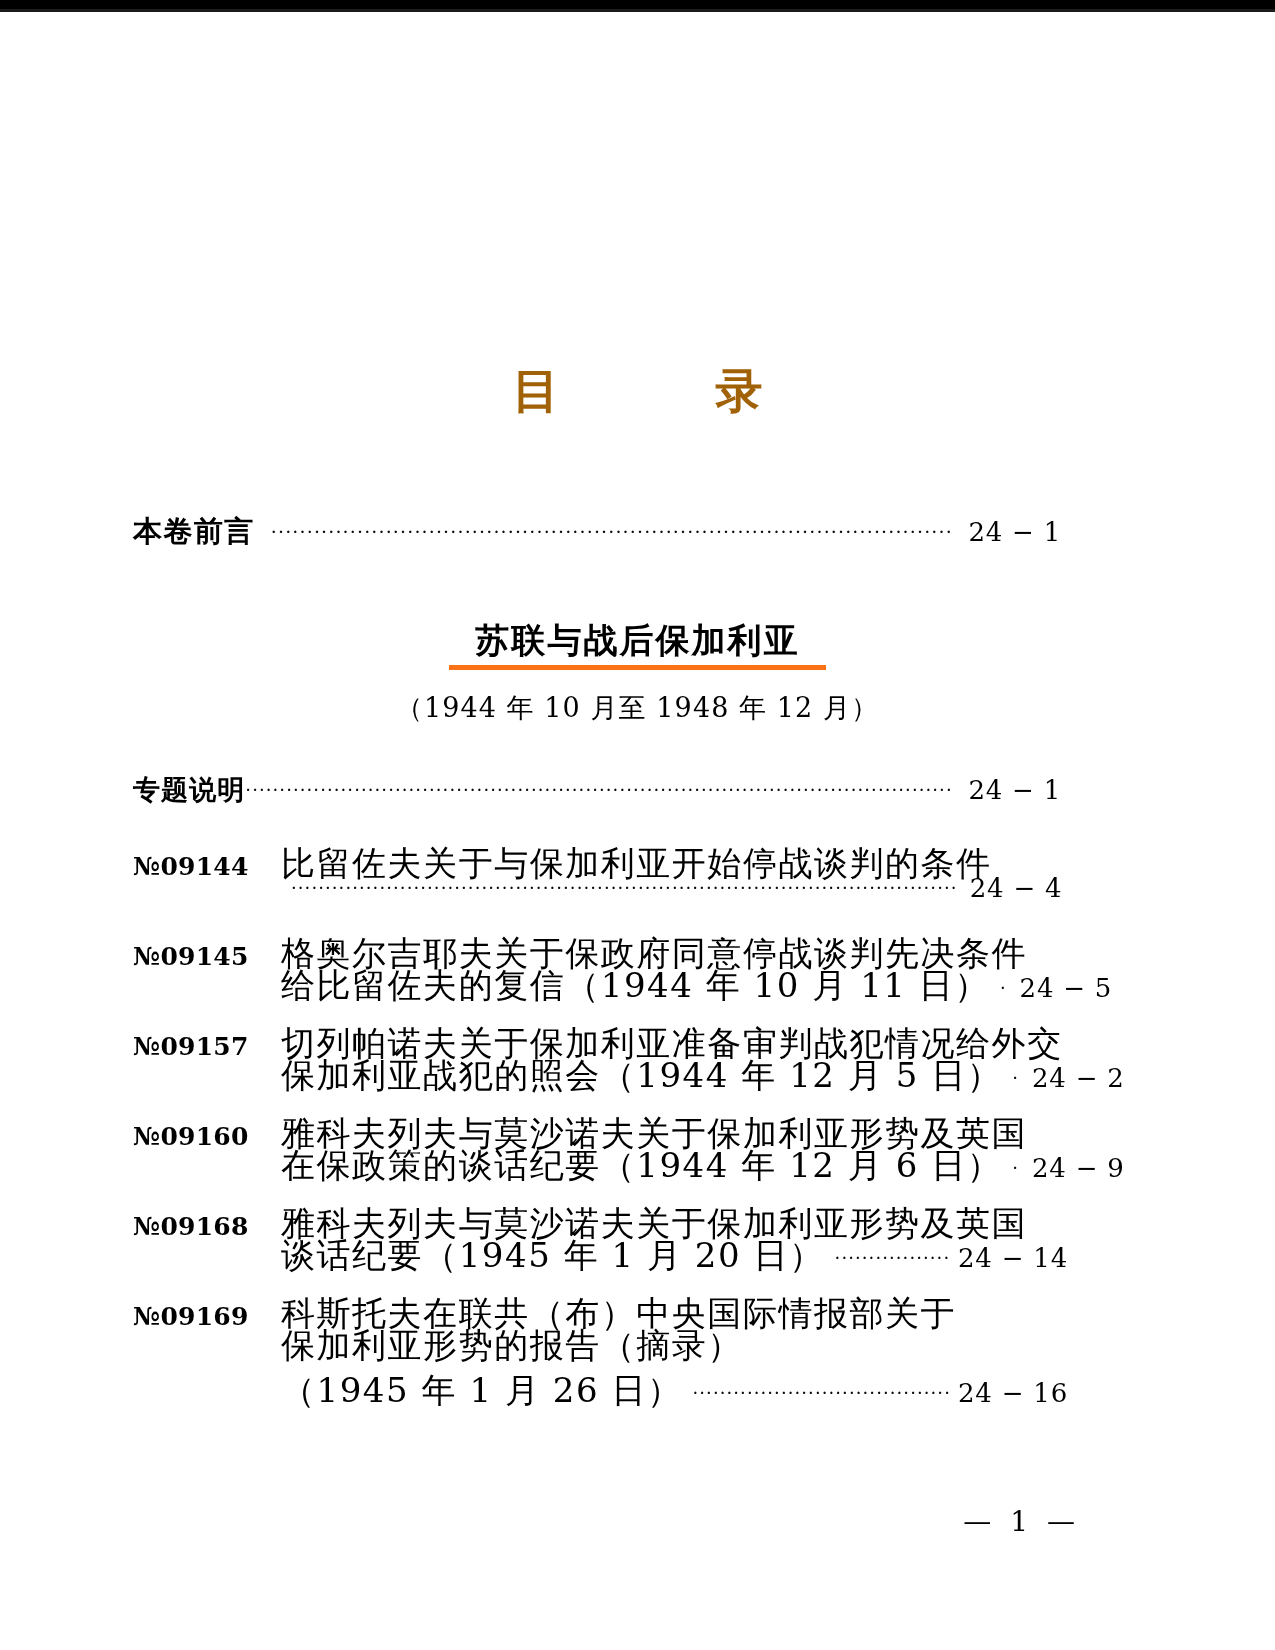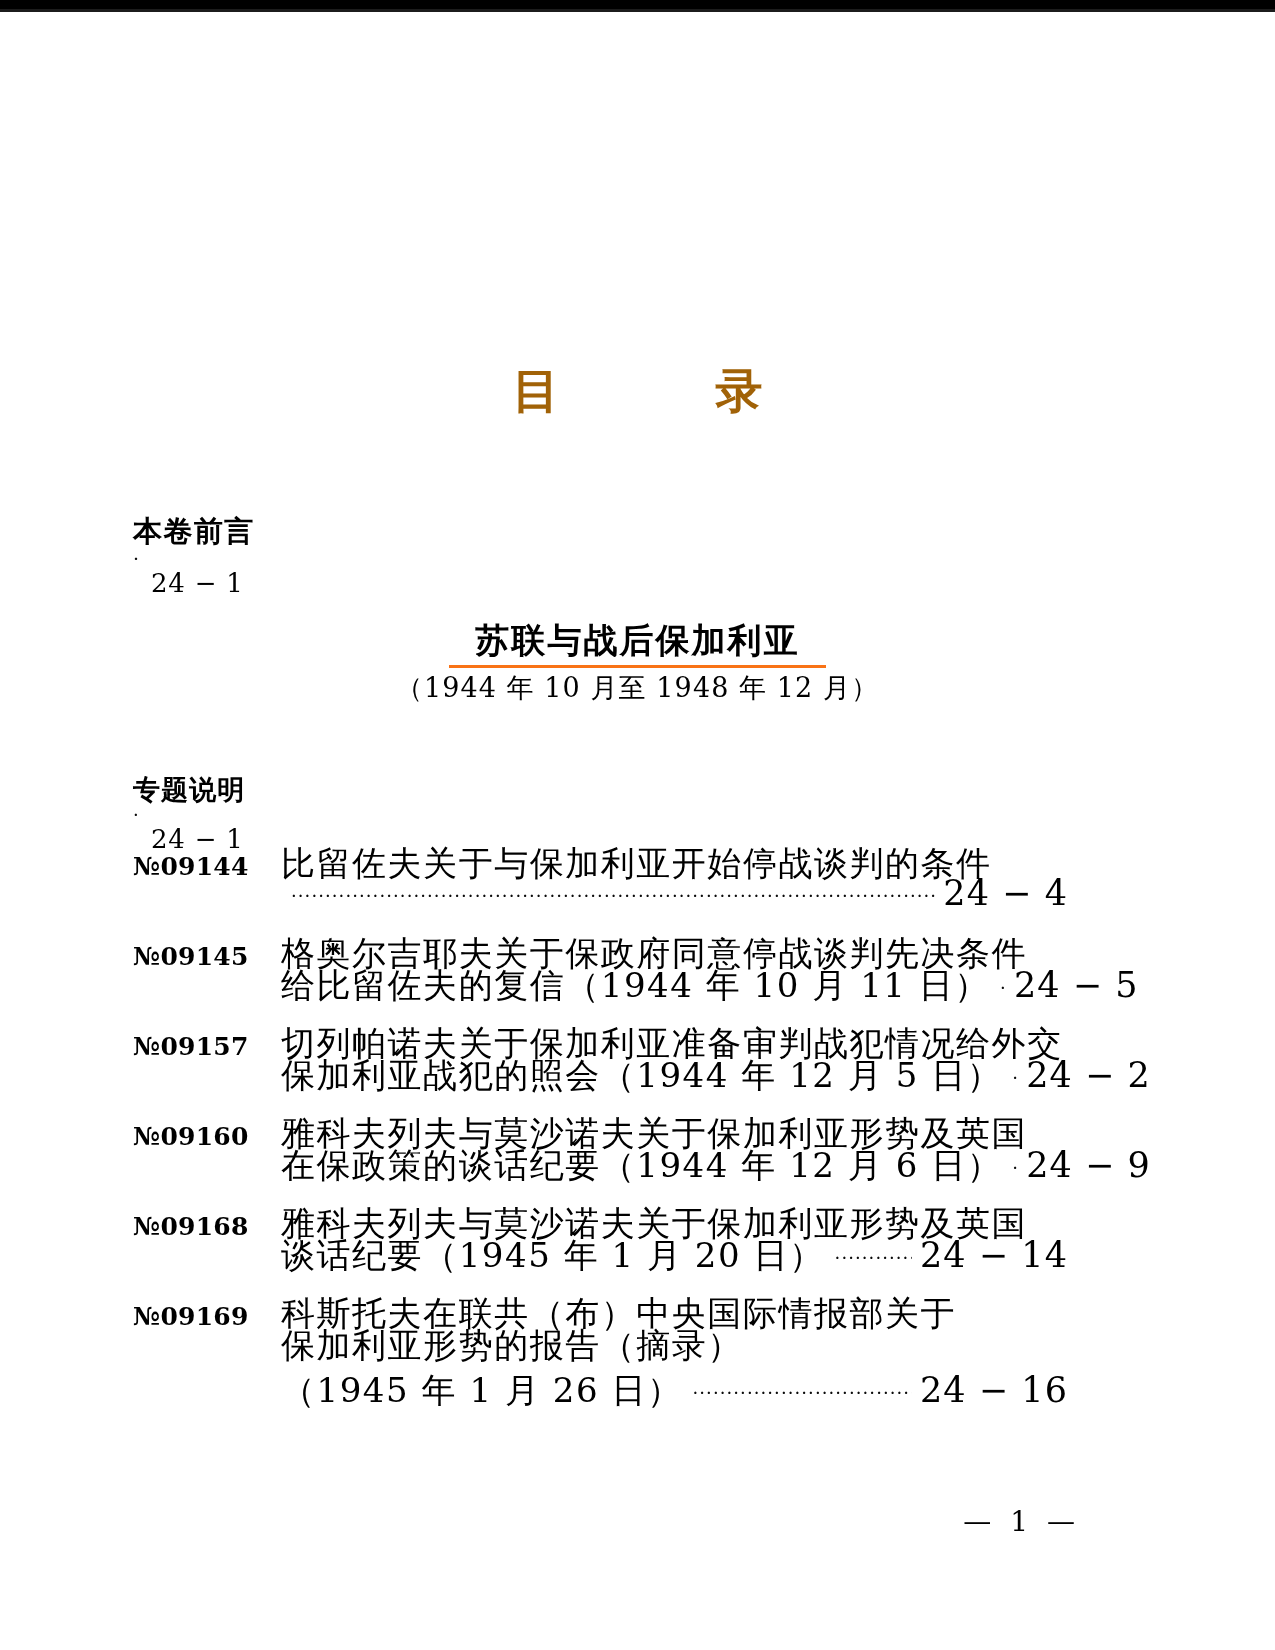--- a/index.html
+++ b/index.html
@@ -56,21 +56,20 @@
     text-indent: 0.44em;
     color: #a16207;
   }
 
   
   .row {
     position: absolute;
     display: flex;
     align-items: baseline;
     white-space: nowrap;
-    flex-direction: column;
   }
 
   .leader {
     flex: 1 1 auto;
     min-width: 6px;
     overflow: hidden;
     height: 1em;
     position: relative;
   }
   .leader::before {
@@ -109,26 +108,26 @@
     left: 0;
     top: 622px;
     width: 1275px;
     text-align: center;
   }
   .section-title {
     display: inline-block;
     font-weight: 700;
     font-size: 34px;
     letter-spacing: 0.06em;
-    border-bottom: 3px solid #f97316;
+    border-bottom: 5px solid #f97316;
     padding: 0 26px 6px 26px;
     line-height: 1.1;
   }
   .section-date {
-    margin-top: 2px;
+    margin-top: 20px;
     font-size: 27px;
     letter-spacing: 0.04em;
   }
 
   
   .topic-row {
     left: 133px;
     top: 772px;
     width: 928px;
   }
@@ -174,23 +173,23 @@
   }
   .entry-text {
     font-size: 34px;
     letter-spacing: 0.045em;
     flex: 0 0 auto;
   }
   .entry-line .leader { position: relative; top: -4px; margin: 0 8px 0 10px; }
   .entry-line .leader::before { font-size: 18px; }
   .entry-page {
     flex: 0 0 auto;
-    font-size: 35px;
+    font-size: 26px;
     letter-spacing: 0.03em;
-    text-align: left;
+    text-align: center;
     min-width: 104px;
   }
 
   
   .footer {
     position: absolute;
     left: 0;
     top: 1505px;
     width: 1080px;
     text-align: right;

